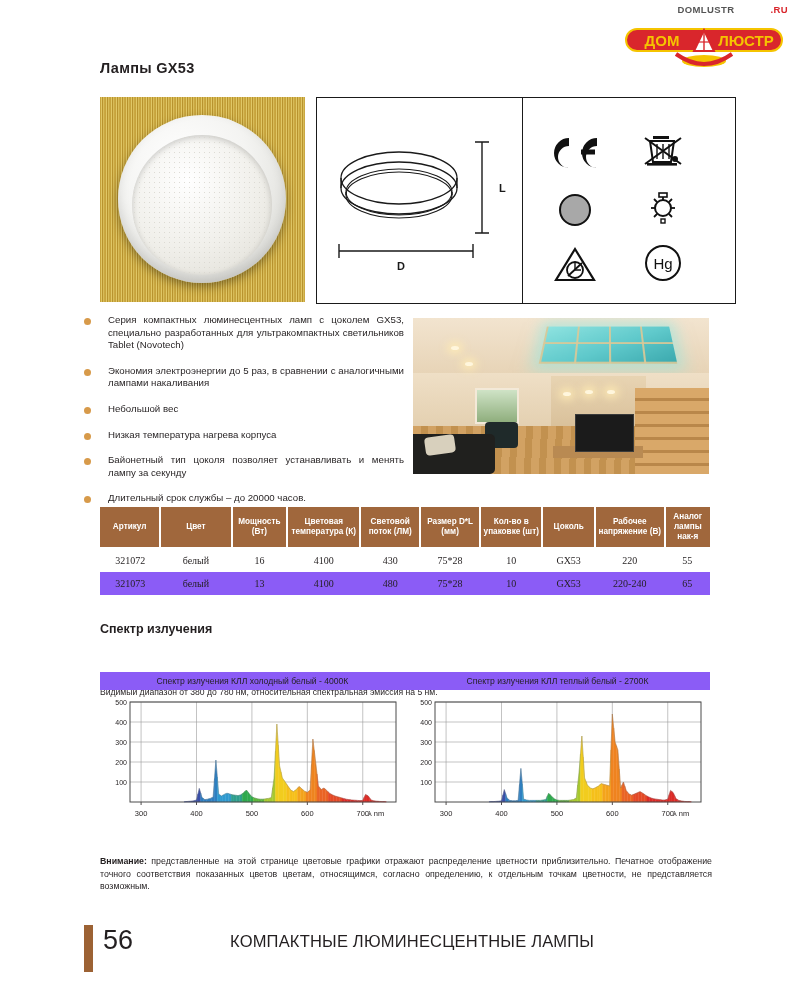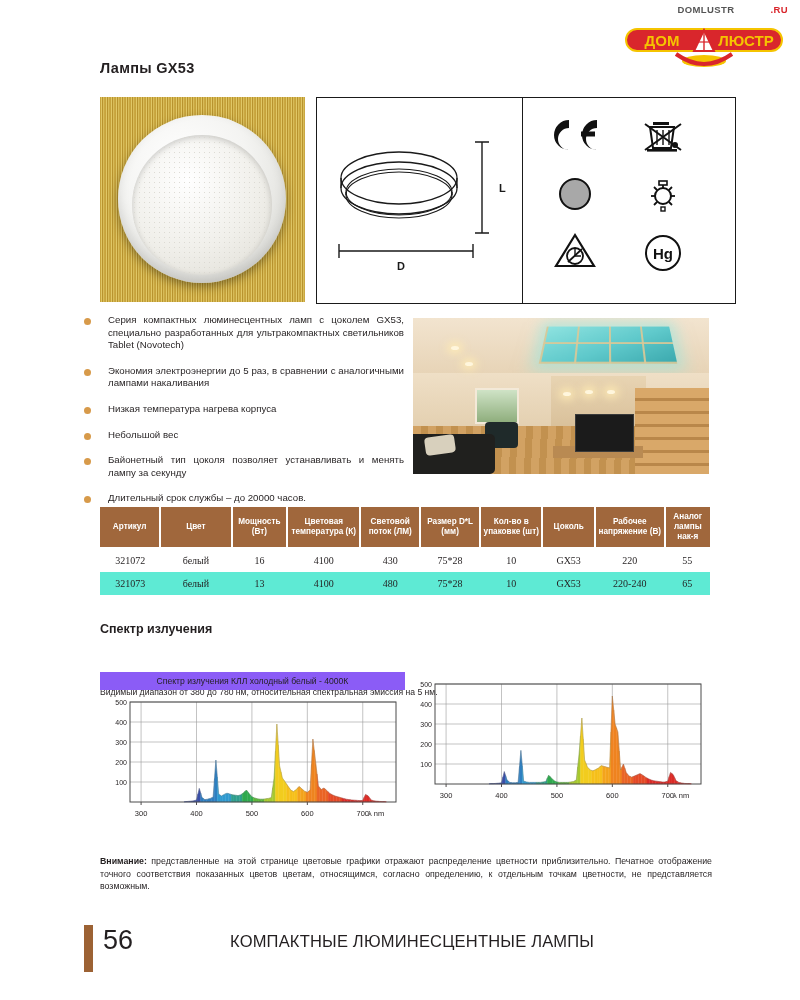--- a/index.html
+++ b/index.html
@@ -38,21 +38,21 @@
     box-shadow:inset 0 2px 6px rgba(0,0,0,.18);}
   .lamp-dots{position:absolute;inset:0;border-radius:50%;
     background-image:radial-gradient(#d9d7cf 0.7px, transparent 0.8px);
     background-size:5px 5px;opacity:.85;}
 
   
   .diag-box{position:absolute;left:316px;top:97px;width:418px;height:205px;border:1px solid #1a1a1a;background:#fff;}
   .diag-sep{position:absolute;left:205px;top:0;width:1px;height:205px;background:#1a1a1a;}
   .diag-left{position:absolute;left:0;top:0;width:205px;height:205px;}
   .diag-right{position:absolute;left:206px;top:0;width:212px;height:205px;}
-  .sym-cell{position:absolute;width:60px;height:52px;display:flex;align-items:flex-start;justify-content:center;font-weight:bold;}
+  .sym-cell{position:absolute;width:60px;height:52px;display:flex;align-items:flex-end;justify-content:center;}
 
   
   .bullets{position:absolute;left:84px;top:314px;width:320px;}
   .bullet-row{position:relative;padding-left:24px;margin-bottom:13px;}
   .bullet-dot{position:absolute;left:0;top:4px;width:7px;height:7px;border-radius:50%;background:#d79a4a;}
   .bullet-txt{font-size:9.7px;line-height:12.6px;text-align:justify;color:#231f20;}
 
   
   .interior{position:absolute;left:413px;top:318px;width:296px;height:156px;overflow:hidden;background:#2b1d14;}
   .i-ceiling{position:absolute;left:0;top:0;width:296px;height:62px;background:linear-gradient(180deg,#f2e4cf 0%,#e6d2b4 100%);}
@@ -78,21 +78,21 @@
     background:repeating-linear-gradient(180deg,#d9a869 0 10px,#b9874a 10px 13px);}
   .i-downlight{position:absolute;width:8px;height:4px;border-radius:50%;background:#fff6dd;box-shadow:0 0 8px 4px rgba(255,235,180,.85);}
 
   
   .tbl{position:absolute;left:100px;top:507px;width:610px;border-collapse:collapse;}
   .tbl th{background:#a0673c;color:#ffffff;font-size:8.2px;font-weight:bold;line-height:10px;
     text-align:center;padding:5px 2px;border-right:2px solid #ffffff;border-bottom:2px solid #ffffff;}
   .tbl th:last-child{border-right:none;}
   .tbl td{font-size:10px;text-align:center;padding:6px 2px;color:#231f20;font-family:Liberation Serif, serif;}
   .tbl tr.r-odd td{background:#ffffff;}
-  .tbl tr.r-even td{background:#5eead4;}
+  .tbl tr.r-even td{background:#8b5cf6;}
 
   
   .sec-title{position:absolute;left:100px;top:622px;font-size:12.5px;font-weight:bold;}
   .sec-sub{position:absolute;left:100px;top:648px;font-size:8.6px;color:#231f20;margin-top:39px;}
 
   .chart-card{position:absolute;top:672px;width:305px;}
   .chart-card.left{left:100px;}
   .chart-card.right{left:405px;}
   .chart-head{background:#8b5cf6;font-size:8.6px;text-align:center;padding:4px 0;color:#231f20;}
   .chart-body{position:relative;height:128px;margin-top:6px;}
@@ -224,25 +224,25 @@
     <div class="bullet-row">
       <span class="bullet-dot"></span>
       <div class="bullet-txt">Серия компактных люминесцентных ламп с цоколем GX53, специально разработанных для ультракомпактных светильников Tablet (Novotech)</div>
     </div>
     <div class="bullet-row">
       <span class="bullet-dot"></span>
       <div class="bullet-txt">Экономия электроэнергии до 5 раз, в сравнении с аналогичными лампами накаливания</div>
     </div>
     <div class="bullet-row">
       <span class="bullet-dot"></span>
-      <div class="bullet-txt">Низкая температура нагрева корпуса</div>
+      <div class="bullet-txt">Небольшой вес</div>
     </div>
     <div class="bullet-row">
       <span class="bullet-dot"></span>
-      <div class="bullet-txt">Небольшой вес</div>
+      <div class="bullet-txt">Низкая температура нагрева корпуса</div>
     </div>
     <div class="bullet-row">
       <span class="bullet-dot"></span>
       <div class="bullet-txt">Байонетный тип цоколя позволяет устанавливать и менять лампу за секунду</div>
     </div>
     <div class="bullet-row">
       <span class="bullet-dot"></span>
       <div class="bullet-txt">Длительный срок службы – до 20000 часов.</div>
     </div>
   </div>
@@ -430,20 +430,21 @@
           <path d="M280.7604166666667,106 L280.7604166666667,105.5 L282.1458333333333,105.6 L283.53125,105.6 L283.53125,106 Z" fill="#dc2b27" stroke="#dc2b27" stroke-width="0.4"></path>
           <path d="M283.53125,106 L283.53125,105.6 L284.9166666666667,105.6 L286.3020833333333,105.8 L286.3020833333333,106 Z" fill="#dc2b27" stroke="#dc2b27" stroke-width="0.4"></path>
           <path d="M85.4,105.6 L88.2,105.4 L91.0,105.2 L93.7,104.8 L96.5,104.0 L99.3,92.4 L102.0,101.6 L104.8,103.6 L107.6,103.2 L110.4,102.4 L113.1,101.2 L115.9,64.0 L118.7,98.0 L121.4,100.0 L124.2,98.4 L127.0,97.2 L129.8,98.0 L132.5,98.8 L135.3,99.2 L138.1,99.6 L140.8,98.8 L143.6,96.8 L146.4,94.0 L149.1,97.6 L151.9,100.8 L154.7,102.0 L157.5,102.8 L160.2,103.2 L163.0,103.2 L165.8,102.8 L168.5,102.4 L171.3,101.6 L174.1,82.0 L176.9,28.0 L179.6,70.0 L182.4,82.0 L185.2,86.0 L187.9,90.0 L190.7,94.0 L193.5,95.6 L196.3,93.6 L199.0,90.4 L201.8,92.8 L204.6,95.2 L207.3,96.4 L210.1,94.0 L212.9,43.0 L215.6,66.0 L218.4,90.0 L221.2,93.6 L224.0,92.0 L226.7,94.4 L229.5,97.2 L232.3,98.8 L235.0,100.0 L237.8,100.8 L240.6,101.6 L243.4,102.4 L246.1,103.2 L248.9,103.6 L251.7,104.0 L254.4,104.2 L257.2,104.4 L260.0,104.6 L262.8,104.4 L265.5,98.4 L268.3,100.0 L271.1,104.0 L273.8,104.8 L276.6,105.2 L279.4,105.4 L282.1,105.6 L284.9,105.6 " fill="none" stroke="#6b6b6b" stroke-width="0.5" opacity="0.6"></path>
           <rect x="30" y="6" width="266" height="100" fill="none" stroke="#4a4a4a" stroke-width="1"></rect>
           <text x="268" y="120" font-family="Liberation Sans, sans-serif" font-size="7.5" fill="#231f20">λ nm</text>
         </svg>
     </div>
   </div>
 
   <div class="chart-card right">
+    <div class="chart-head">Спектр излучения КЛЛ теплый белый - 2700К</div>
     <div class="chart-body">
       <svg id="chart1" class="axis-svg" width="305" height="128" viewBox="0 0 305 128">
           <line x1="30" y1="86" x2="296" y2="86" stroke="#9a9a9a" stroke-width="0.6"></line>
           <text x="27" y="89" text-anchor="end" font-family="Liberation Sans, sans-serif" font-size="7" fill="#231f20">100</text>
           <line x1="30" y1="66" x2="296" y2="66" stroke="#9a9a9a" stroke-width="0.6"></line>
           <text x="27" y="69" text-anchor="end" font-family="Liberation Sans, sans-serif" font-size="7" fill="#231f20">200</text>
           <line x1="30" y1="46" x2="296" y2="46" stroke="#9a9a9a" stroke-width="0.6"></line>
           <text x="27" y="49" text-anchor="end" font-family="Liberation Sans, sans-serif" font-size="7" fill="#231f20">300</text>
           <line x1="30" y1="26" x2="296" y2="26" stroke="#9a9a9a" stroke-width="0.6"></line>
           <text x="27" y="29" text-anchor="end" font-family="Liberation Sans, sans-serif" font-size="7" fill="#231f20">400</text>

